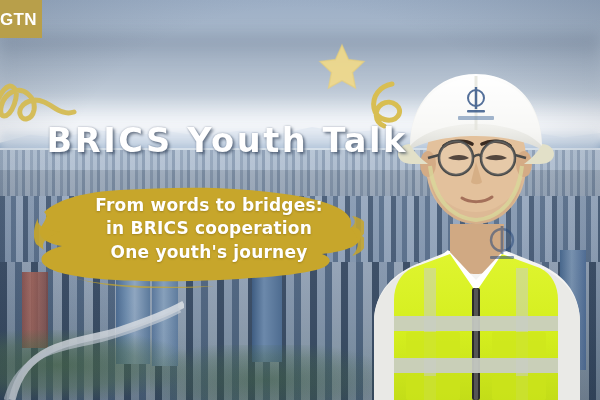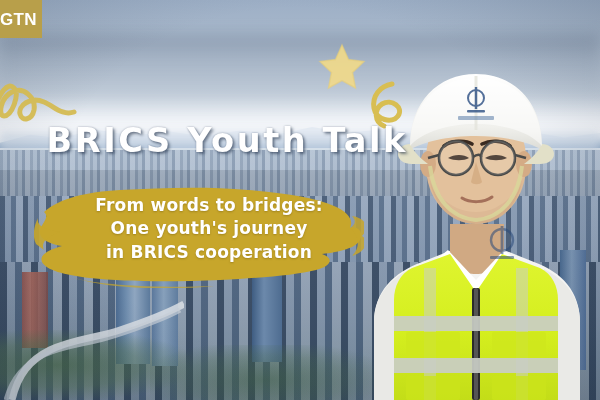--- a/index.html
+++ b/index.html
@@ -294,18 +294,18 @@
       <path d="M10,30 C26,16 52,10 86,8 C126,6 170,4 214,8 C252,11 282,16 300,24
                C314,30 320,38 316,46 C324,44 330,50 326,58 C322,66 306,70 288,72
                C300,76 298,84 282,88 C262,93 228,96 186,98 C140,100 92,100 56,96
                C30,93 12,88 8,80 C5,73 14,68 28,64 C14,62 4,56 6,48 C8,41 16,35 10,30 Z" fill="#c7a62b"></path>
       <path d="M4,36 C2,44 12,48 26,50 C14,54 6,60 10,68 L2,62 C-2,54 0,44 4,36 Z" fill="#c7a62b" opacity=".9"></path>
       <path d="M318,34 C332,36 336,46 328,54 C336,58 332,70 318,74 C328,64 324,52 316,46 C322,42 322,38 318,34 Z" fill="#c7a62b" opacity=".85"></path>
       <path d="M40,96 C70,104 130,106 180,104 C140,108 80,108 40,96 Z" fill="#c7a62b" opacity=".7"></path>
     </svg>
     <div class="subtitle">
       <div>From words to bridges:</div>
+      <div>in BRICS cooperation</div>
       <div>One youth's journey</div>
-      <div>in BRICS cooperation</div>
     </div>
   </div>
 
 </div>
 
 </body></html>

